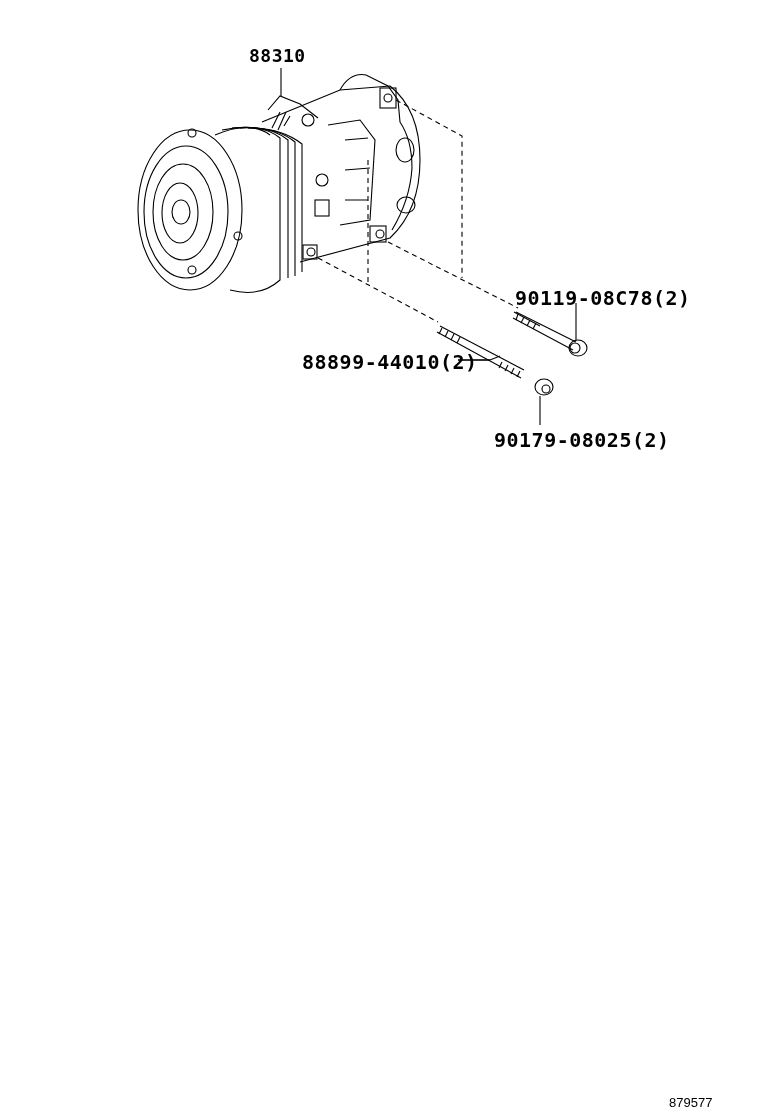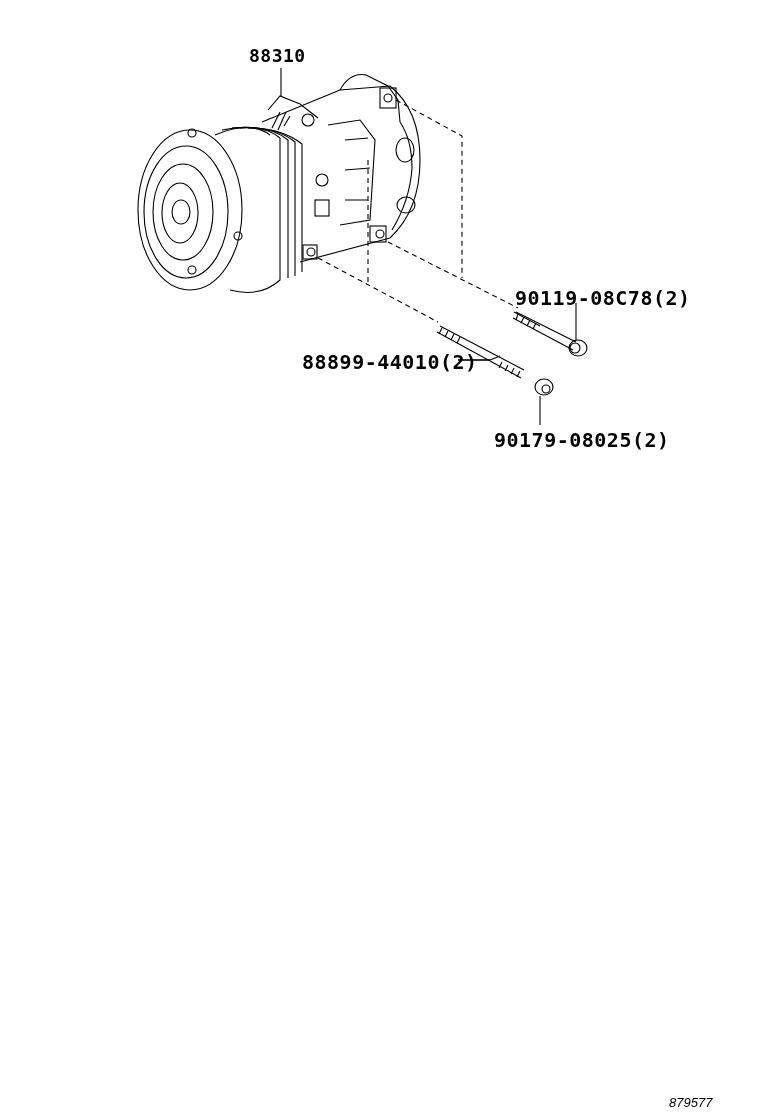--- a/index.html
+++ b/index.html
@@ -85,13 +85,13 @@
       <ellipse cx="546" cy="389" rx="4" ry="4"></ellipse>
       <line x1="540" y1="396" x2="540" y2="425"></line>
     </g>
   </g>
 </svg>
 
 <div class="label" style="left:249px; top:45px; font-size:18px;text-align:center;">88310</div>
 <div class="label" style="left:515px; top:286px;">90119-08C78(2)</div>
 <div class="label" style="left:302px; top:350px;">88899-44010(2)</div>
 <div class="label" style="left:494px; top:428px;">90179-08025(2)</div>
-<div class="ref" style="left:669px; top:1095px;font-style:italic;">879577</div>
+<div class="ref" style="left:669px; top:1095px;">879577</div>
 
 </body></html>

